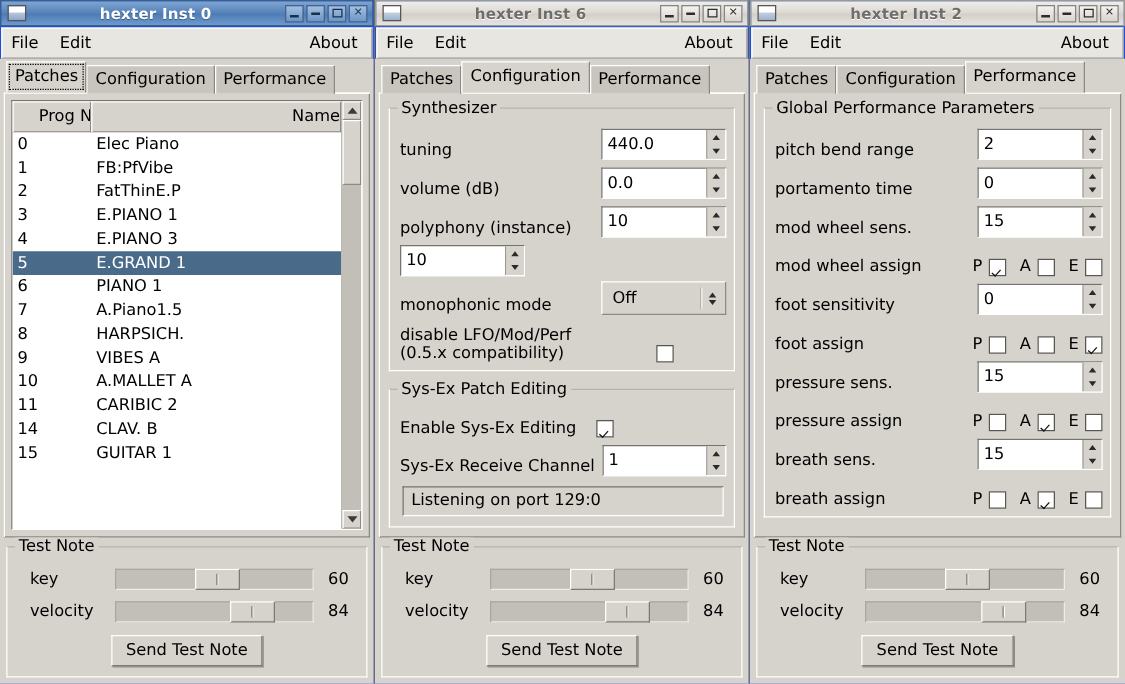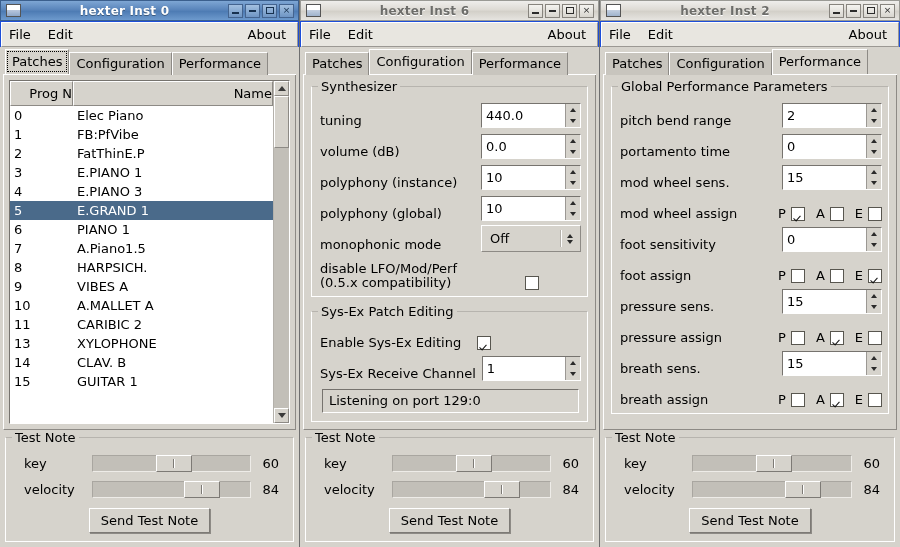--- a/index.html
+++ b/index.html
@@ -164,21 +164,21 @@
   .listhead{display:flex;flex:0 0 25px;height:25px;background:#d6d3cc;}
   .hcell{
     box-sizing:border-box;
     background:#d6d3cc;
     border-top:1px solid #fff;border-left:1px solid #fff;
     border-right:1px solid #8d8a85;border-bottom:1px solid #8d8a85;
     font-size:13px;line-height:23px;
     text-align:right;
     overflow:hidden;white-space:nowrap;
   }
-  .hcell.c1{flex:0 0 63px;text-align:right;padding-left:4px;}
+  .hcell.c1{flex:0 0 63px;text-align:left;padding-left:20px;}
   .hcell.c2{flex:1 1 auto;}
   .rows{flex:1 1 auto;overflow:hidden;background:#fff;}
   .row{display:flex;height:19px;line-height:19px;font-size:13px;}
   .row .c1{flex:0 0 63px;padding-left:4px;box-sizing:border-box;}
   .row .c2{flex:1 1 auto;padding-left:4px;box-sizing:border-box;}
   .row.sel{background:#4a6a8a;color:#ffffff;}
 
   .vscroll{
     flex:0 0 15px;width:15px;
     background:#cdcac3;
@@ -431,24 +431,20 @@
                   </div>
                 <div class="row">
                     <span class="c1">10</span>
                     <span class="c2">A.MALLET A</span>
                   </div>
                 <div class="row">
                     <span class="c1">11</span>
                     <span class="c2">CARIBIC 2</span>
                   </div>
                 <div class="row">
-                    <span class="c1">13</span>
-                    <span class="c2">XYLOPHONE</span>
-                  </div>
-                <div class="row">
                     <span class="c1">14</span>
                     <span class="c2">CLAV.   B</span>
                   </div>
                 <div class="row">
                     <span class="c1">15</span>
                     <span class="c2">GUITAR  1</span>
                   </div>
               </div>
             </div>
             <div class="vscroll">
@@ -565,21 +561,20 @@
                       <span class="sarr up"></span>
                     </span>
                   <span class="sb">
                       <span class="sarr down"></span>
                     </span>
                 </span>
               </span>
             </div>
 
             <div class="prow">
-              <span class="plabel">polyphony (global)</span>
               <span class="spin">
                 <span class="val">10</span>
                 <span class="btns">
                   <span class="sb">
                       <span class="sarr up"></span>
                     </span>
                   <span class="sb">
                       <span class="sarr down"></span>
                     </span>
                 </span>

